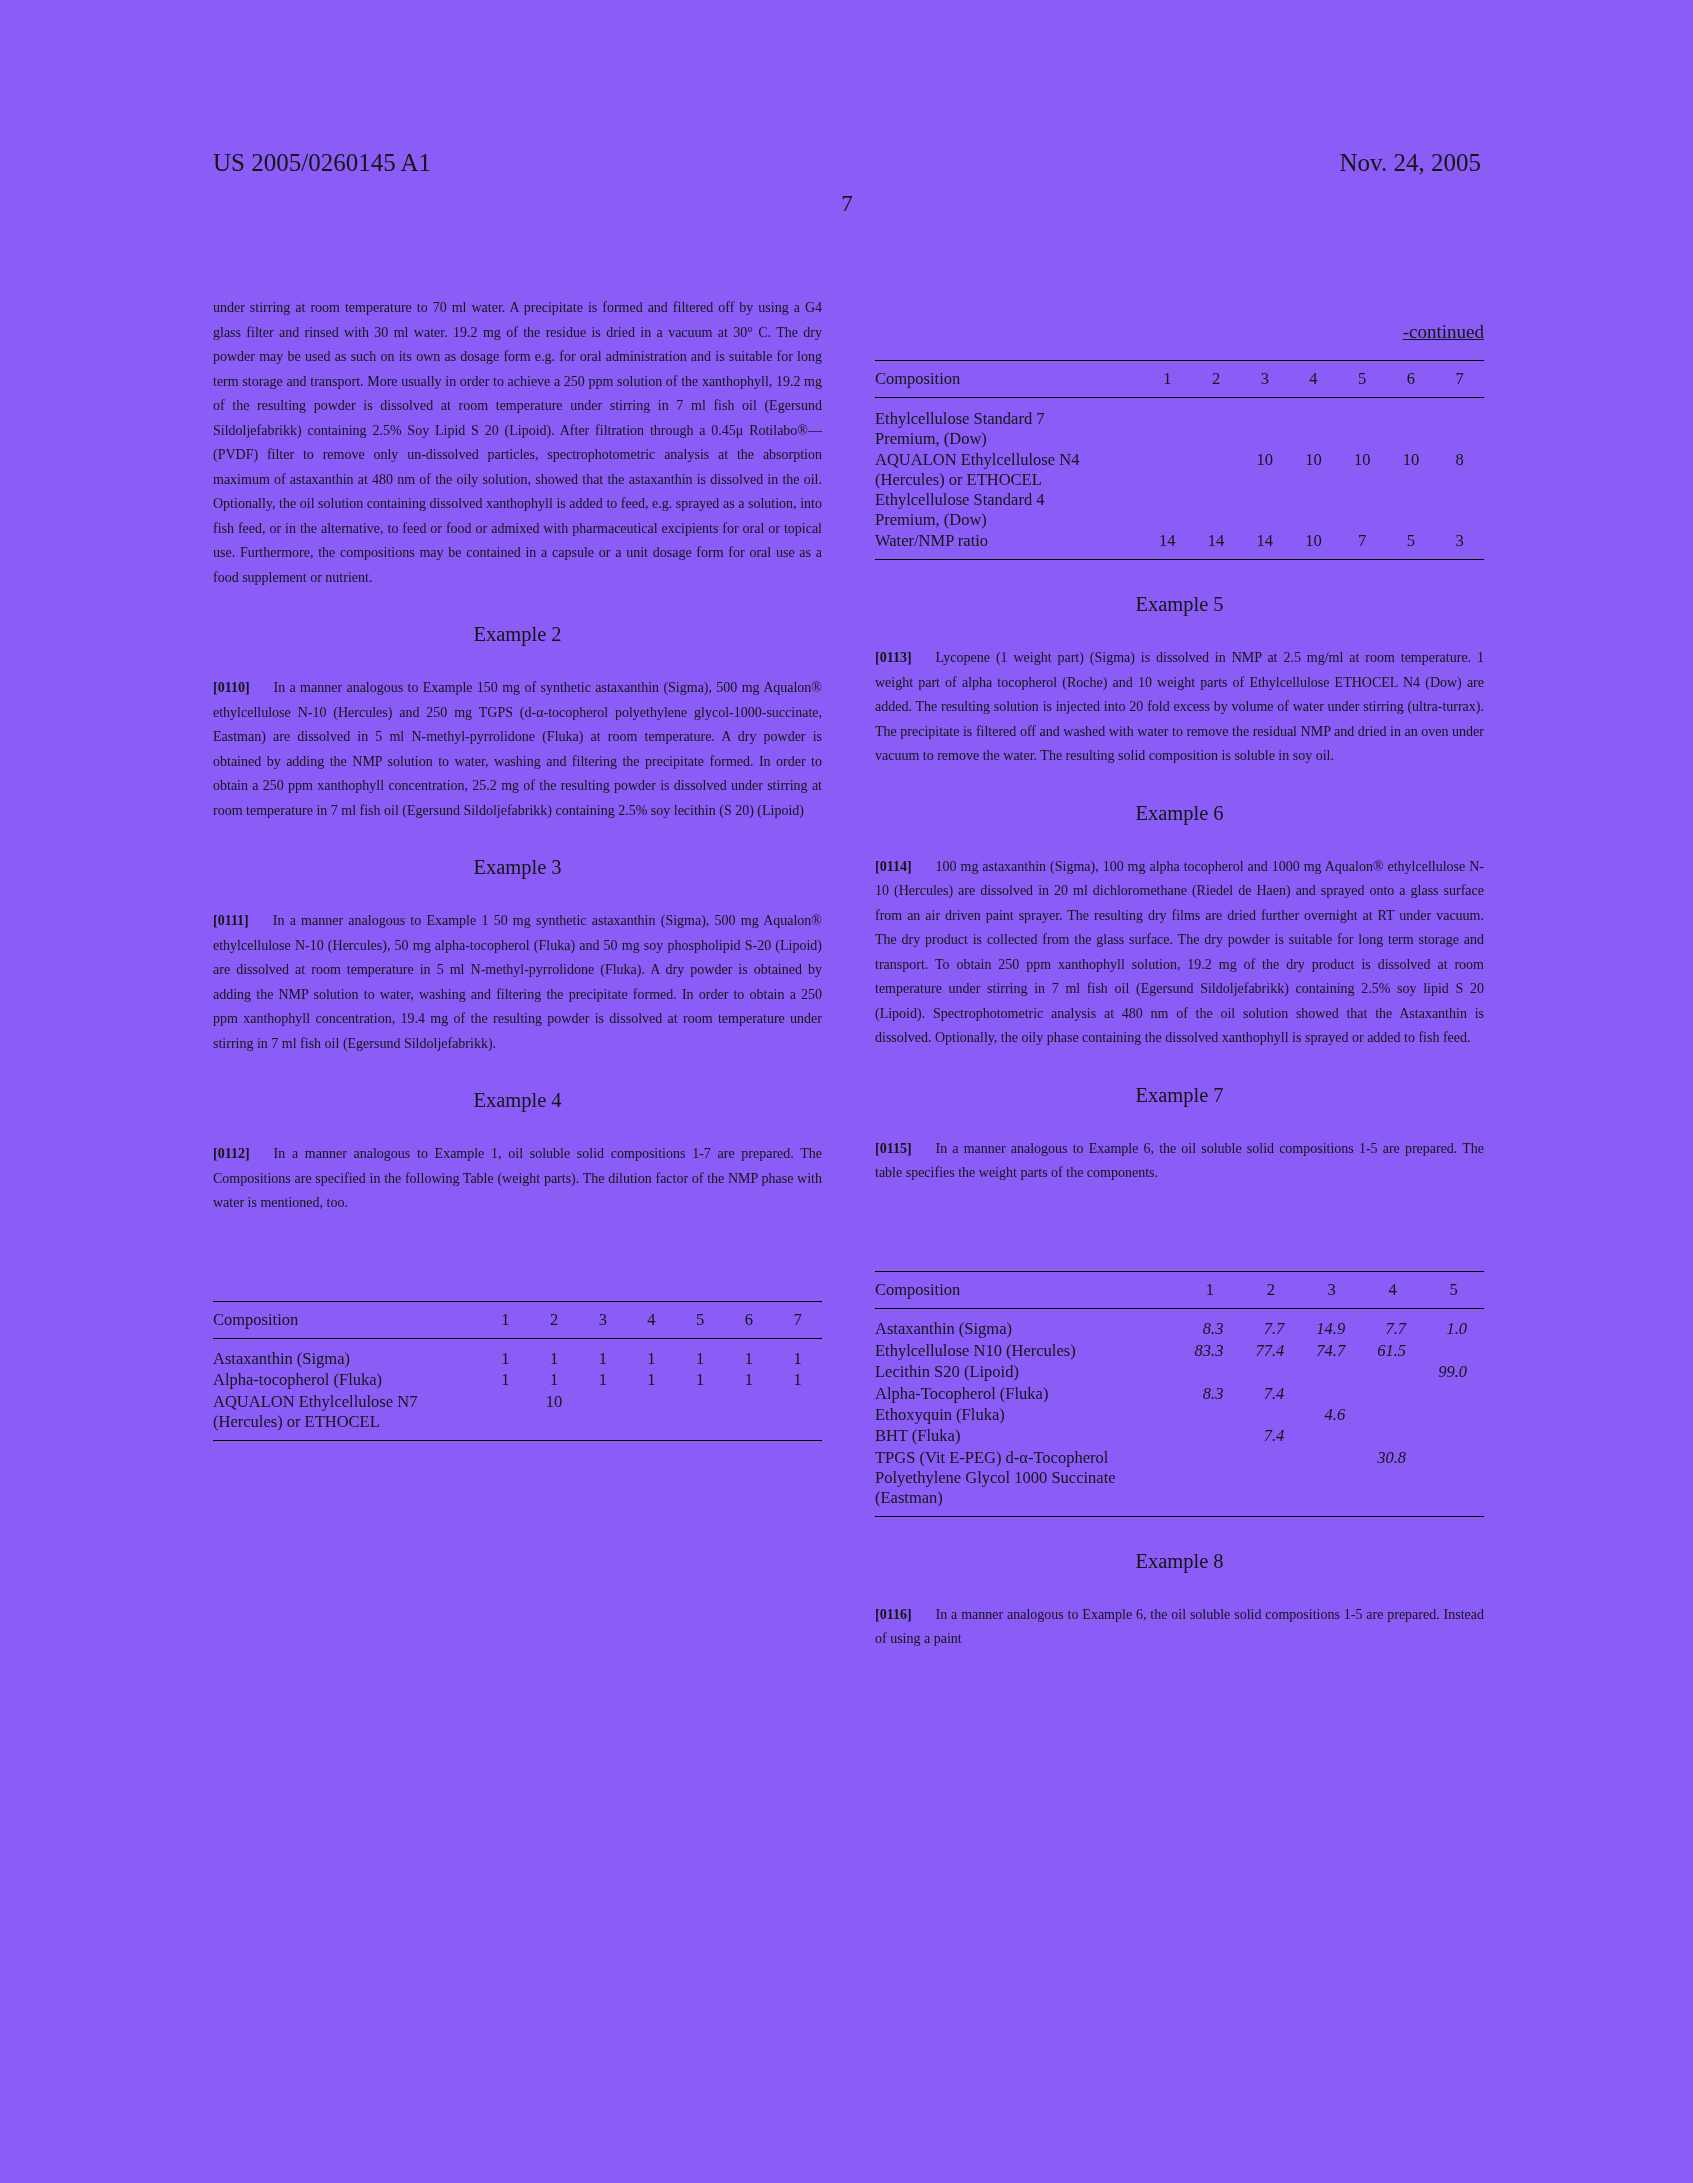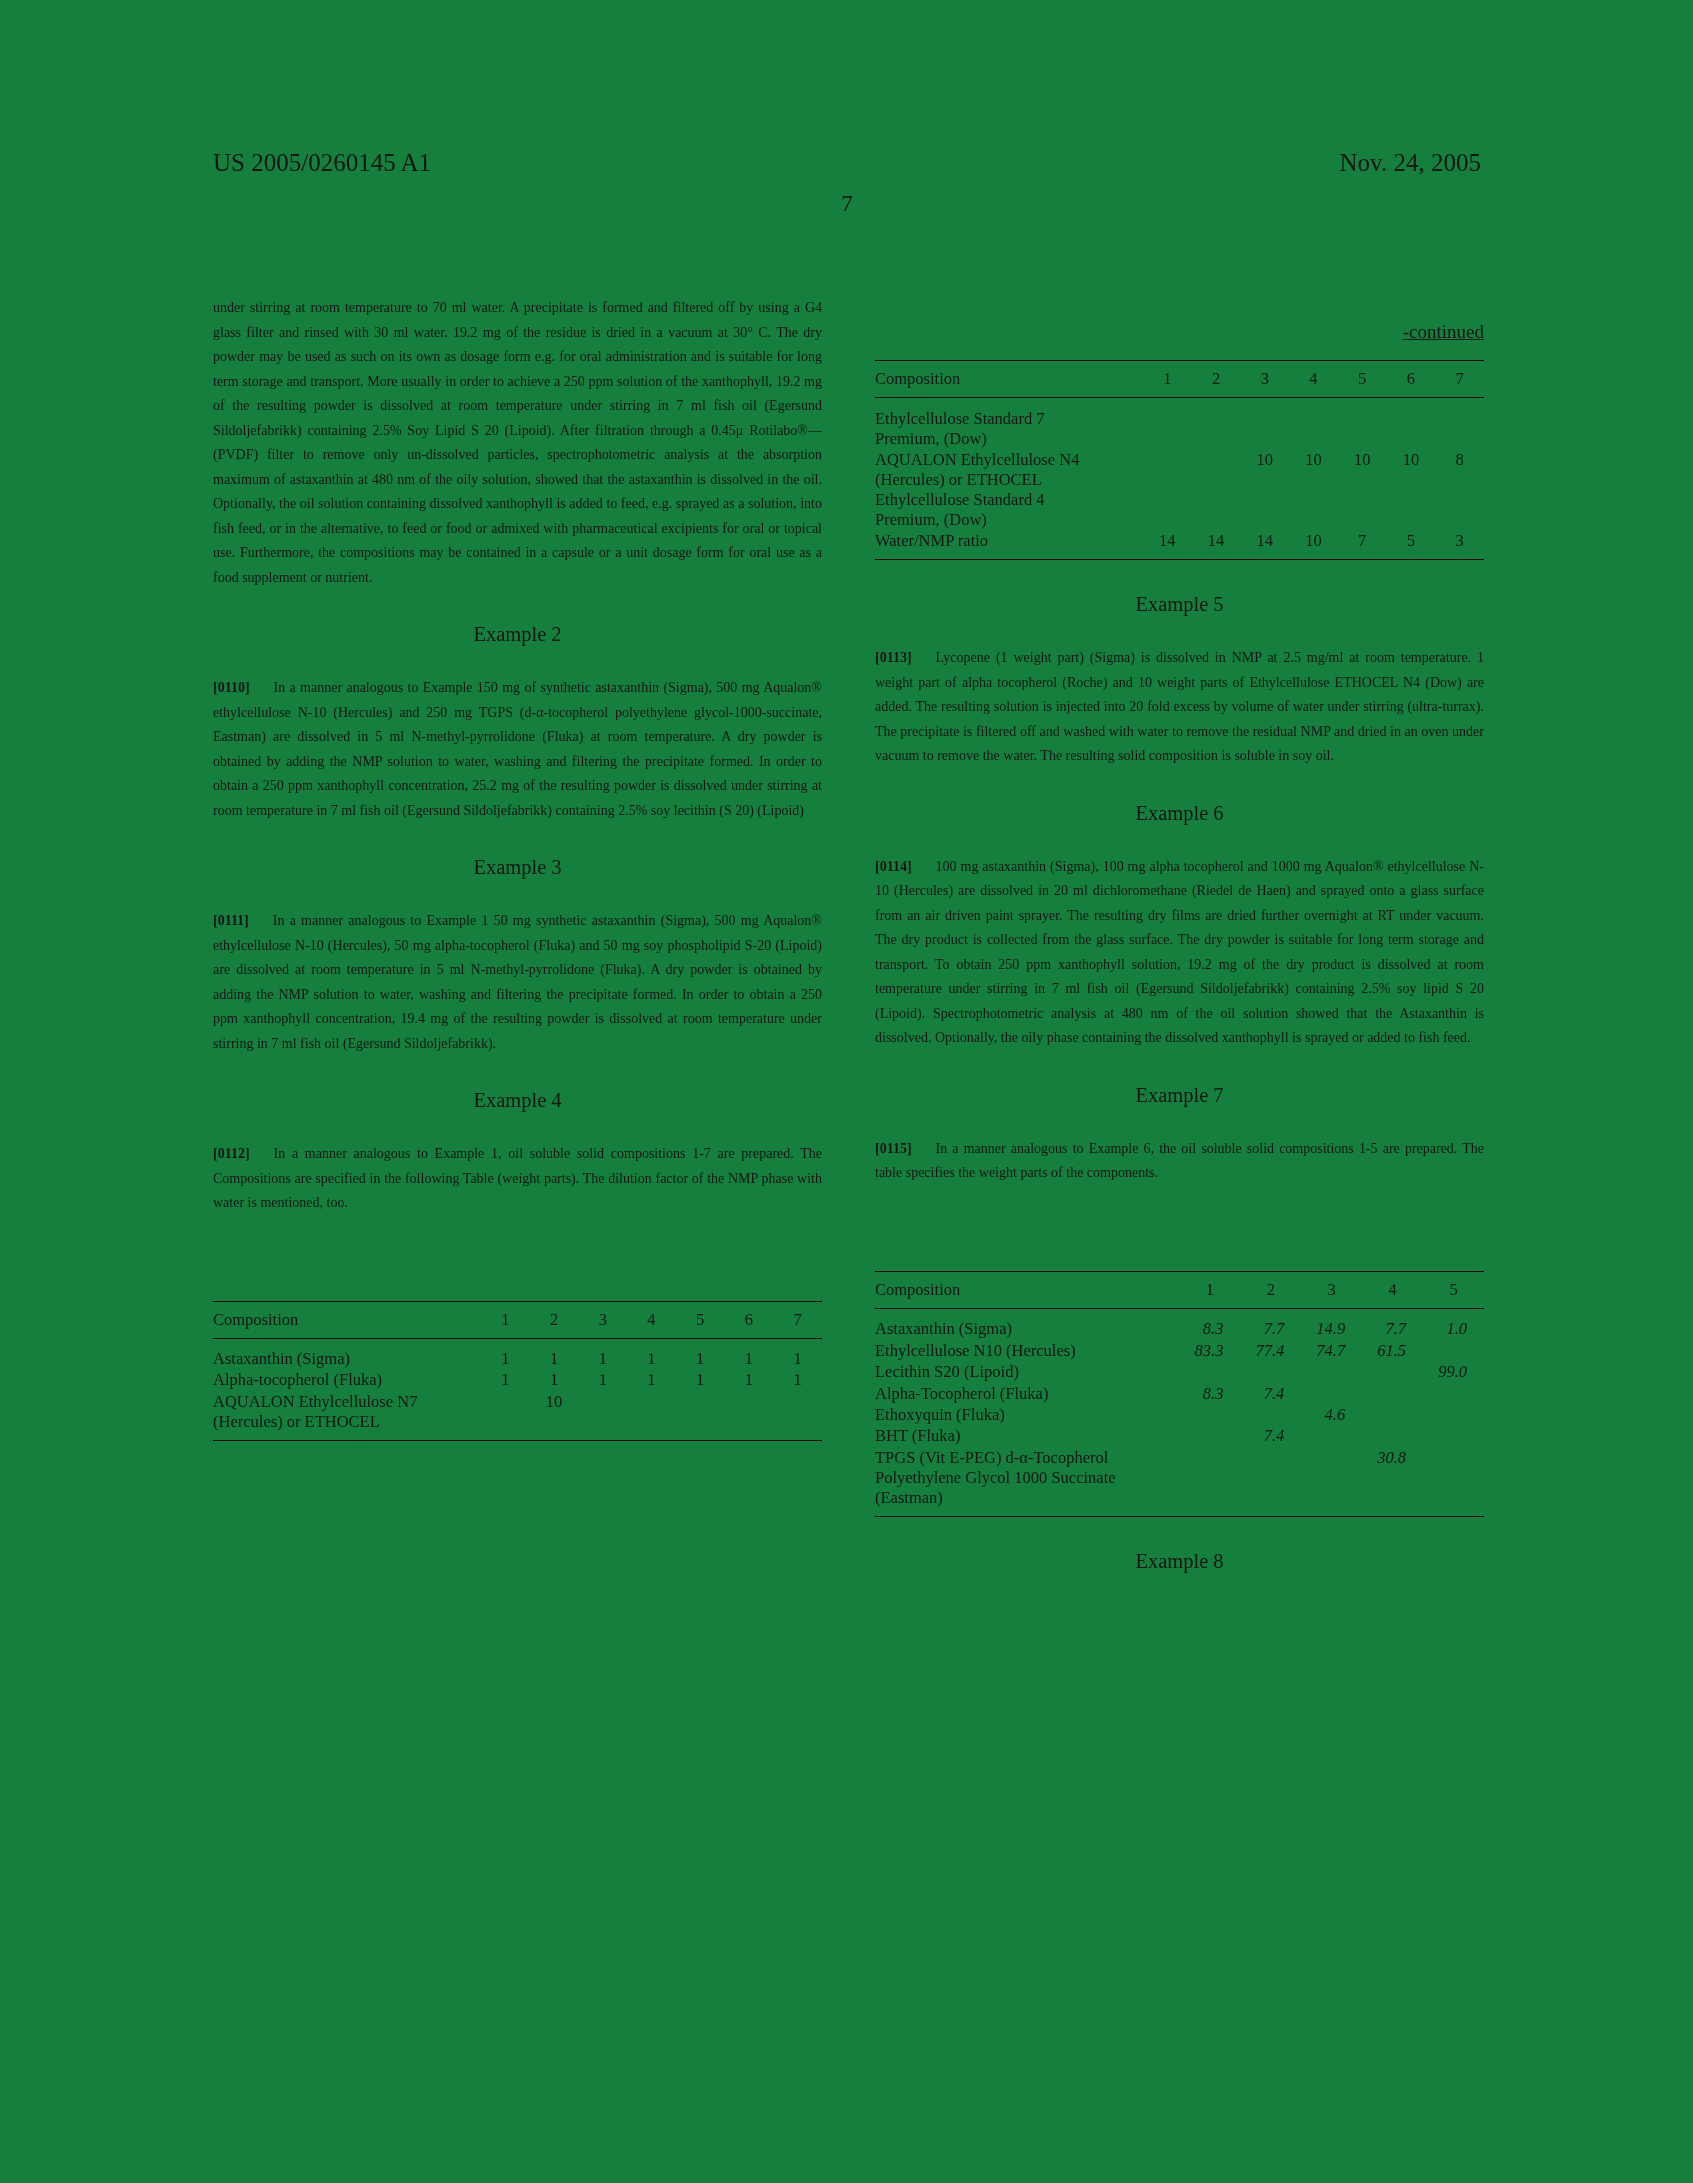--- a/index.html
+++ b/index.html
@@ -3,21 +3,21 @@
 <meta charset="utf-8">
 <style>
   * { margin: 0; padding: 0; box-sizing: border-box; }
   html, body { width: 1694px; height: 2183px; }
   body {
     background: #ffffff;
     color: #151515;
     font-family: "Liberation Serif", "DejaVu Serif", serif;
     position: relative;
   }
-  .page { position: absolute; inset: 0; background: #15803d; }
+  .page { position: absolute; inset: 0; background: #8b5cf6; }
 
   .page-header {
     position: absolute;
     top: 148px; left: 213px; right: 213px;
     display: flex; justify-content: space-between;
     font-size: 25px; line-height: 29px;
   }
   .page-number {
     position: absolute;
     top: 191px; left: 0; width: 1694px;
@@ -296,17 +296,18 @@
               <td></td>
               <td>30.8</td>
               <td></td>
             </tr>
           </tbody>
         </table>
     </div>
 
     <h3 class="example-heading">Example 8</h3>
 
+    <p class="body-text"><b class="ptag">[0116]</b><span class="pgap"></span><span>In a manner analogous to Example 6, the oil soluble solid compositions 1-5 are prepared. Instead of using a paint</span></p>
 
   </div>
 
 </div>
 
 
 </body></html>

